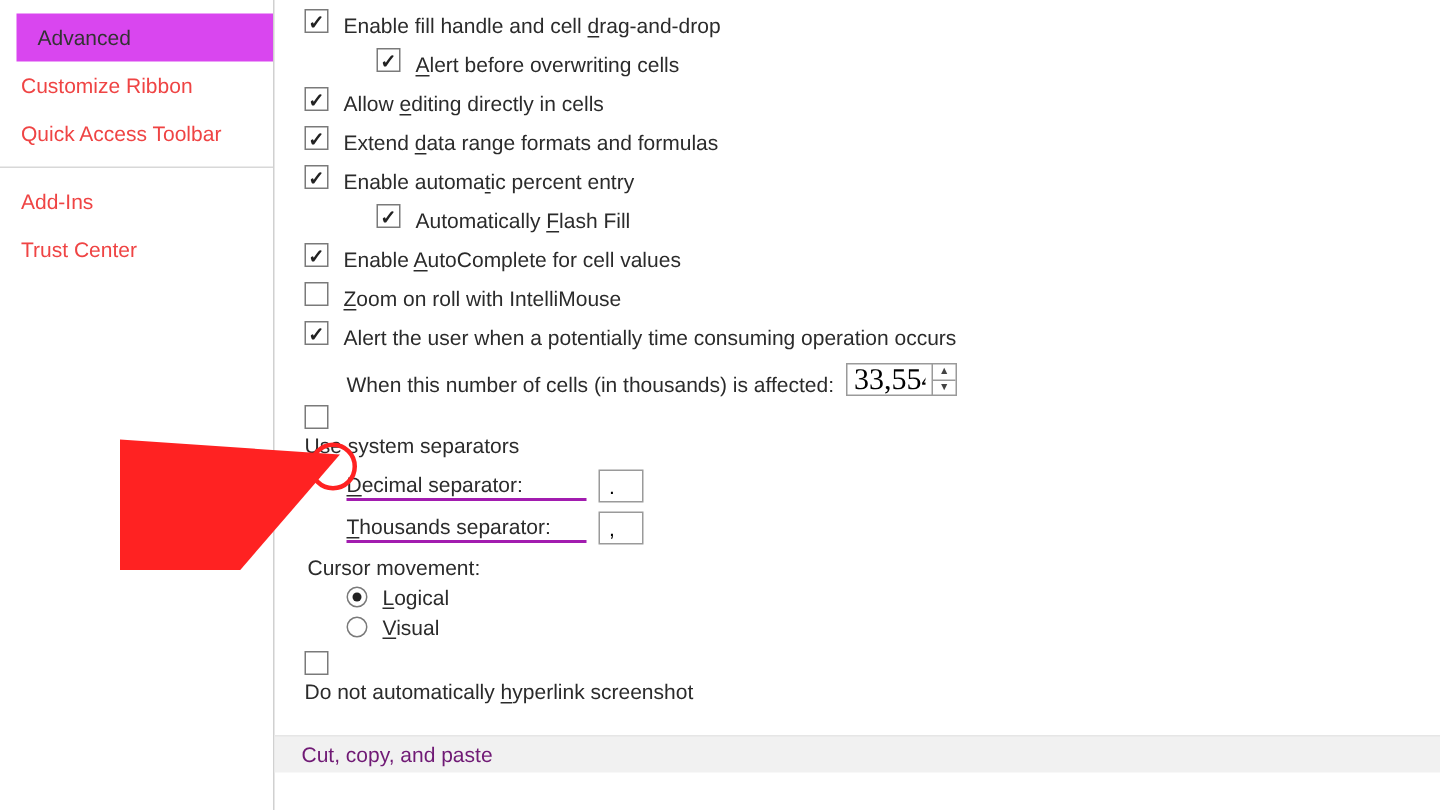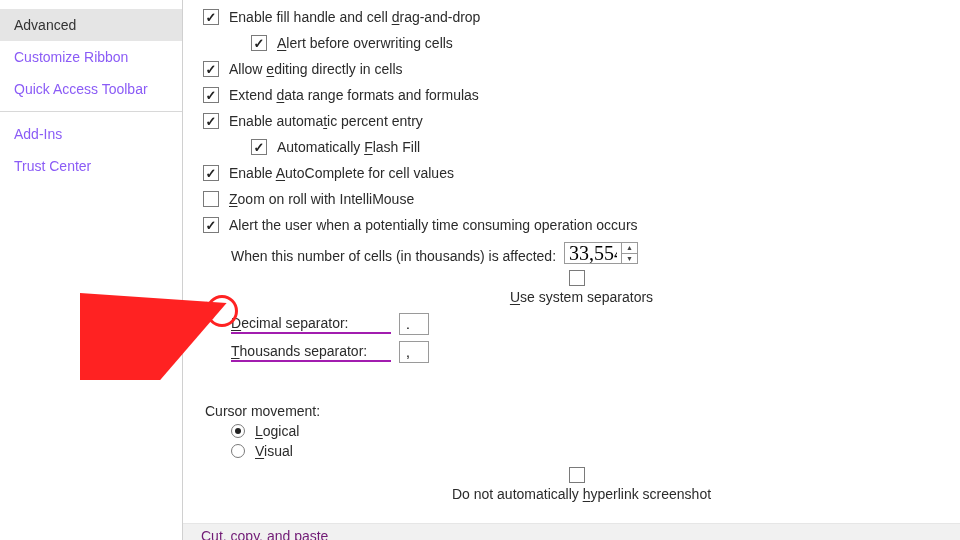--- a/index.html
+++ b/index.html
@@ -19,39 +19,39 @@
     height: 100%;
   }
   .sidebar {
     width: 183px;
     border-right: 1px solid #d0d0d0;
     padding-top: 9px;
   }
   .sidebar-item {
     padding: 8px 14px;
     cursor: pointer;
-    color: #8b5cf6;
+    color: #ef4444;
   }
   .sidebar-item.selected {
-    background: #e5e5e5;
+    background: #d946ef;
     color: #333;
+    margin-left: 11px;
   }
   .sidebar-sep {
     border-top: 1px solid #d8d8d8;
     margin: 6px 0;
   }
   .content {
     flex: 1;
     padding: 4px 0 0 0;
     position: relative;
     overflow: hidden;
   }
   .opt-row {
     display: flex;
-    align-items: center;
     padding: 2px 0;
     margin-left: 20px;
     line-height: 22px;
   }
   .indent1 { margin-left: 48px; padding-left: 20px; }
   .checkbox {
     width: 16px;
     height: 16px;
     border: 1px solid #7a7a7a;
     background: #fff;
@@ -136,21 +136,20 @@
     height: 22px;
     border: 1px solid #9a9a9a;
     margin-left: 8px;
     padding: 0 6px;
     font-family: inherit;
     font-size: 14px;
   }
   .cursor-header {
     margin-left: 22px;
     padding: 4px 0 2px 0;
-    margin-top: 33px;
   }
   .radio-row {
     display: flex;
     align-items: center;
     margin-left: 48px;
     padding: 2px 0;
   }
   .section-bar {
     margin-top: 16px;
     background: #f1f1f1;

